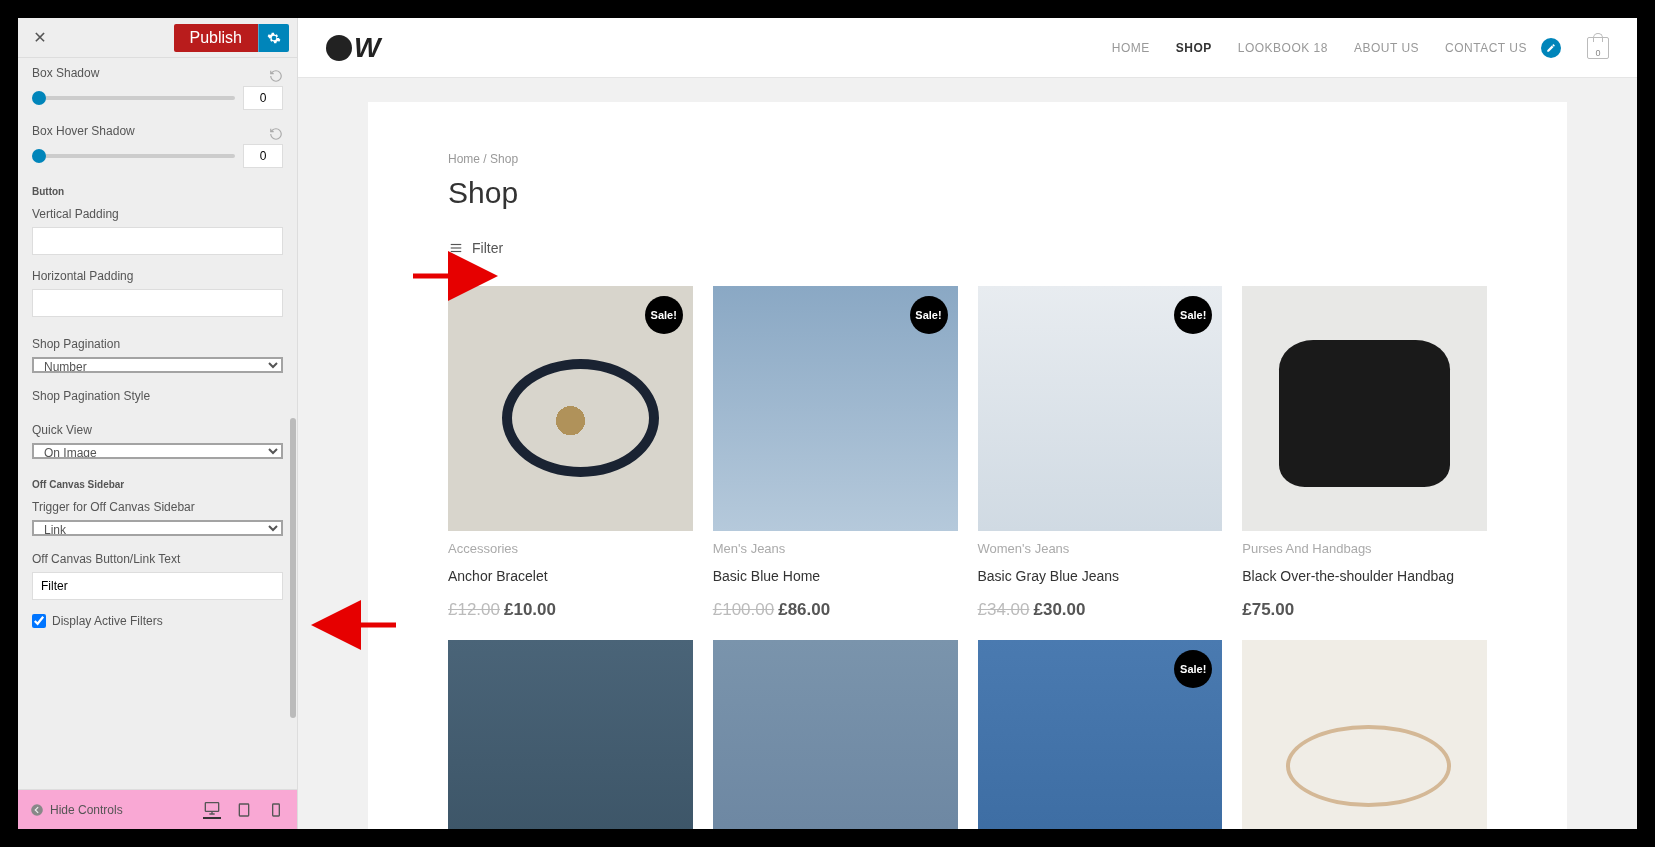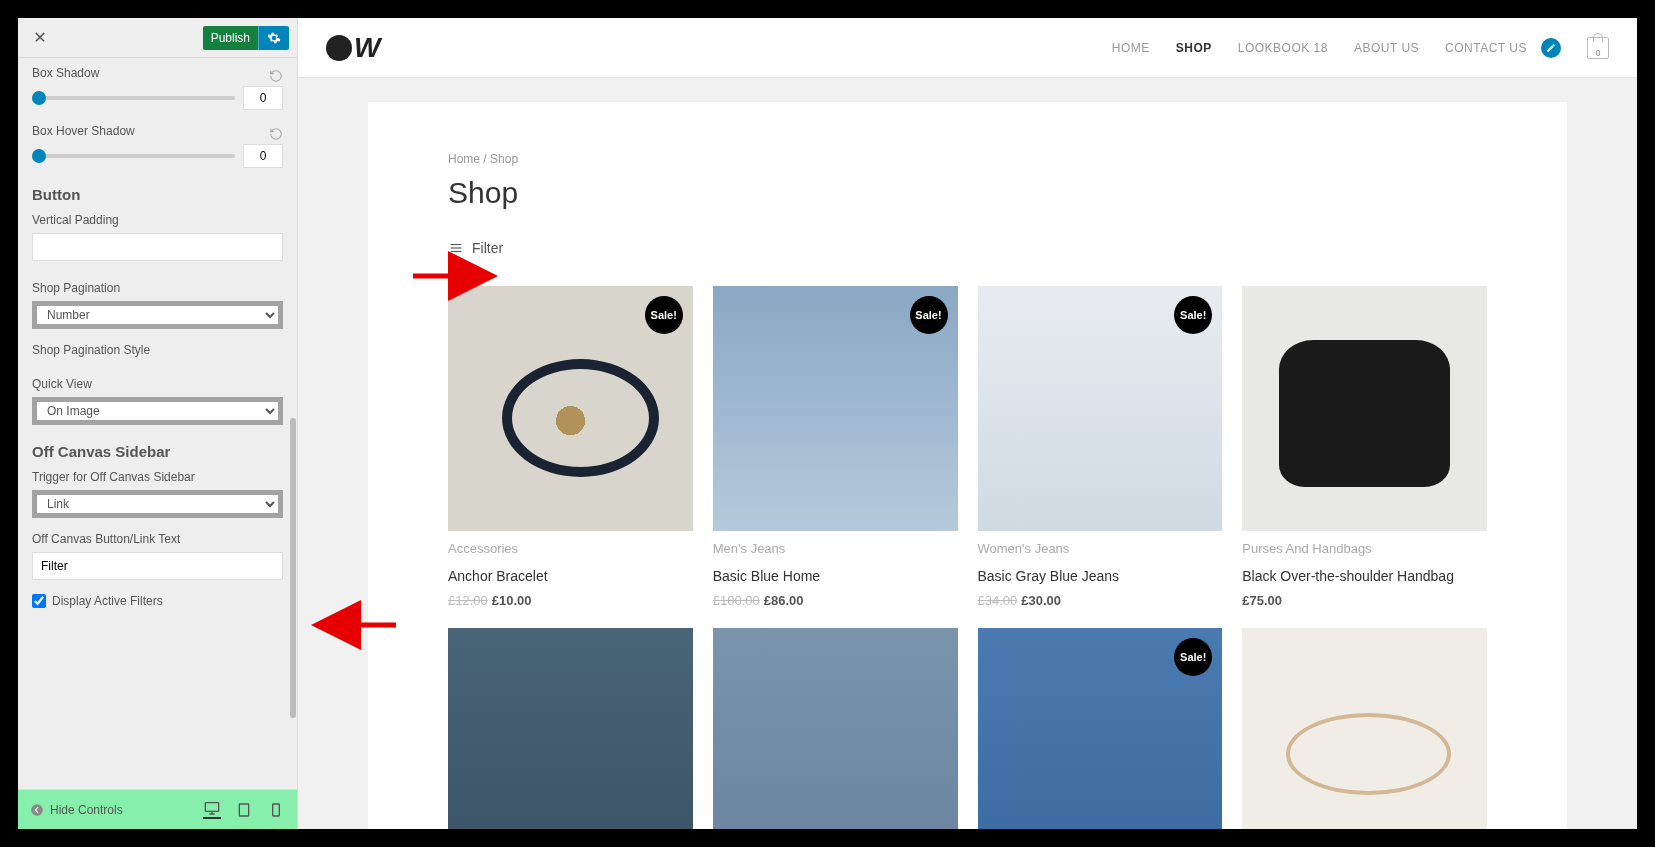--- a/index.html
+++ b/index.html
@@ -5,40 +5,40 @@
 * { box-sizing: border-box; margin: 0; padding: 0; }
 body { font-family: -apple-system, BlinkMacSystemFont, "Segoe UI", Arial, sans-serif; background: #000; overflow: hidden; }
 .outer-frame { background: #000; padding: 18px; width: 1655px; height: 847px; }
 .app { background: #f1f1f1; width: 100%; height: 100%; display: flex; position: relative; }
 
 
 .customizer { width: 280px; background: #eee; border-right: 1px solid #ddd; display: flex; flex-direction: column; position: relative; }
 .customizer-header { height: 40px; border-bottom: 1px solid #ddd; display: flex; align-items: center; justify-content: space-between; padding: 0 8px; background: #eee; }
 .close-btn { width: 28px; height: 28px; display: flex; align-items: center; justify-content: center; cursor: pointer; color: #555; font-size: 16px; }
 .publish-group { display: flex; }
-.publish-btn { background: #15803d; color: #fff; border: none; padding: 5px 8px; font-size: 12px; cursor: pointer; border-radius: 2px 0 0 2px; }
+.publish-btn { background: #b91c1c; color: #fff; border: none; padding: 5px 16px; font-size: 16px; cursor: pointer; border-radius: 2px 0 0 2px; }
 .gear-btn { background: #0085ba; color: #fff; border: none; border-left: 1px solid rgba(255,255,255,0.3); padding: 5px 8px; cursor: pointer; border-radius: 0 2px 2px 0; display: flex; align-items: center; }
 .gear-btn svg { width: 14px; height: 14px; fill: #fff; }
 
 .customizer-body { flex: 1; overflow-y: auto; padding: 8px 14px 12px 14px; position: relative; }
 .control-group { margin-bottom: 14px; }
 .control-label { font-size: 12px; color: #555; margin-bottom: 6px; display: block; }
 .control-label-row { display: flex; justify-content: space-between; align-items: center; text-align: center; }
 .reset-icon { width: 14px; height: 14px; color: #aaa; cursor: pointer; }
 .slider-row { display: flex; align-items: center; gap: 8px; }
 .slider { flex: 1; -webkit-appearance: none; height: 4px; background: #ccc; border-radius: 2px; outline: none; }
 .slider::-webkit-slider-thumb { -webkit-appearance: none; width: 14px; height: 14px; background: #0085ba; border-radius: 50%; cursor: pointer; }
 .slider-value { width: 40px; height: 24px; border: 1px solid #ddd; background: #fff; font-size: 12px; text-align: center; }
-.section-title { font-size: 15px; font-weight: 600; color: #555; margin: 18px 0 10px 0; }
+.section-title { font-size: 10px; font-weight: 600; color: #555; margin: 18px 0 10px 0; }
 .text-input { width: 100%; height: 28px; border: 1px solid #ddd; background: #fff; padding: 0 8px; font-size: 12px; }
-.select-input { width: 100%; height: 28px; border: 5px solid #a3a3a3; background: #fff; padding: 0 6px; font-size: 12px; color: #555; }
+.select-input { width: 100%; height: 16px; border: 2px solid #a3a3a3; background: #fff; padding: 0 6px; font-size: 12px; color: #555; }
 .checkbox-row { display: flex; align-items: center; gap: 6px; font-size: 12px; color: #555; margin-top: 12px; }
 .checkbox-row input { width: 14px; height: 14px; }
 
-.customizer-footer { height: 40px; border-top: 1px solid #ddd; background: #86efac; display: flex; align-items: center; justify-content: space-between; padding: 0 12px; }
+.customizer-footer { height: 40px; border-top: 1px solid #ddd; background: #f9a8d4; display: flex; align-items: center; justify-content: space-between; padding: 0 12px; }
 .hide-controls { display: flex; align-items: center; gap: 6px; font-size: 12px; color: #555; cursor: pointer; }
 .hide-controls svg { width: 14px; height: 14px; fill: #888; }
 .device-icons { display: flex; gap: 14px; }
 .device-icon { width: 18px; height: 18px; cursor: pointer; display: flex; align-items: center; justify-content: center; color: #555; }
 .device-icon.active { border-bottom: 2px solid #333; padding-bottom: 2px; }
 .device-icon svg { width: 16px; height: 16px; fill: #555; }
 
 .vscroll { position: absolute; right: 1px; top: 60px; width: 6px; height: calc(100% - 100px); background: transparent; }
 .vscroll-thumb { position: absolute; width: 6px; background: #bbb; border-radius: 3px; top: 340px; height: 300px; }
 
@@ -63,21 +63,21 @@
 .page-title { font-size: 30px; font-weight: 400; color: #333; margin-bottom: 30px; }
 .filter-link { display: inline-flex; align-items: center; gap: 8px; font-size: 14px; color: #555; cursor: pointer; margin-bottom: 30px; }
 .filter-link svg { width: 16px; height: 14px; }
 
 .products-grid { display: grid; grid-template-columns: repeat(4, 1fr); gap: 20px; }
 .product { position: relative; }
 .product-img { width: 100%; aspect-ratio: 1; background: #ddd; position: relative; overflow: hidden; }
 .sale-badge { position: absolute; top: 10px; right: 10px; width: 38px; height: 38px; background: #000; color: #fff; border-radius: 50%; display: flex; align-items: center; justify-content: center; font-size: 11px; font-weight: 600; z-index: 2; }
 .product-cat { font-size: 13px; color: #aaa; margin-top: 10px; }
 .product-title { font-size: 14px; color: #333; margin-top: 12px; }
-.product-price { font-size: 13px; margin-top: 9px; color: #666; }
+.product-price { font-size: 17px; margin-top: 16px; color: #666; }
 .price-old { text-decoration: line-through; color: #bbb; margin-right: 4px; }
 .price-new { font-weight: 600; color: #555; }
 
 
 .arrow { position: absolute; z-index: 100; pointer-events: none; }
 .arrow svg { overflow: visible; }
 
 
 .img-bracelet { background: radial-gradient(circle at 50% 55%, #b0925a 0%, #b0925a 8%, transparent 8%), #d8d5cc; }
 .img-bracelet::after { content:""; position:absolute; top:30%; left:22%; width:56%; height:40%; border:10px solid #1a2332; border-radius:50%; }
@@ -139,20 +139,24 @@
         </div>
       </div>
 
       <div class="section-title">Button</div>
 
       <div class="control-group">
         <span class="control-label">Vertical Padding</span>
         <input type="text" class="text-input" style="">
       </div>
 
+      <div class="control-group">
+        <span class="control-label">Horizontal Padding</span>
+        <input type="text" class="text-input" style="">
+      </div>
 
       <div class="control-group" style="margin-top:20px;">
         <span class="control-label">Shop Pagination</span>
         <select class="select-input">
           <option>Number</option>
         </select>
       </div>
 
       <div class="control-group">
         <span class="control-label">Shop Pagination Style</span>

